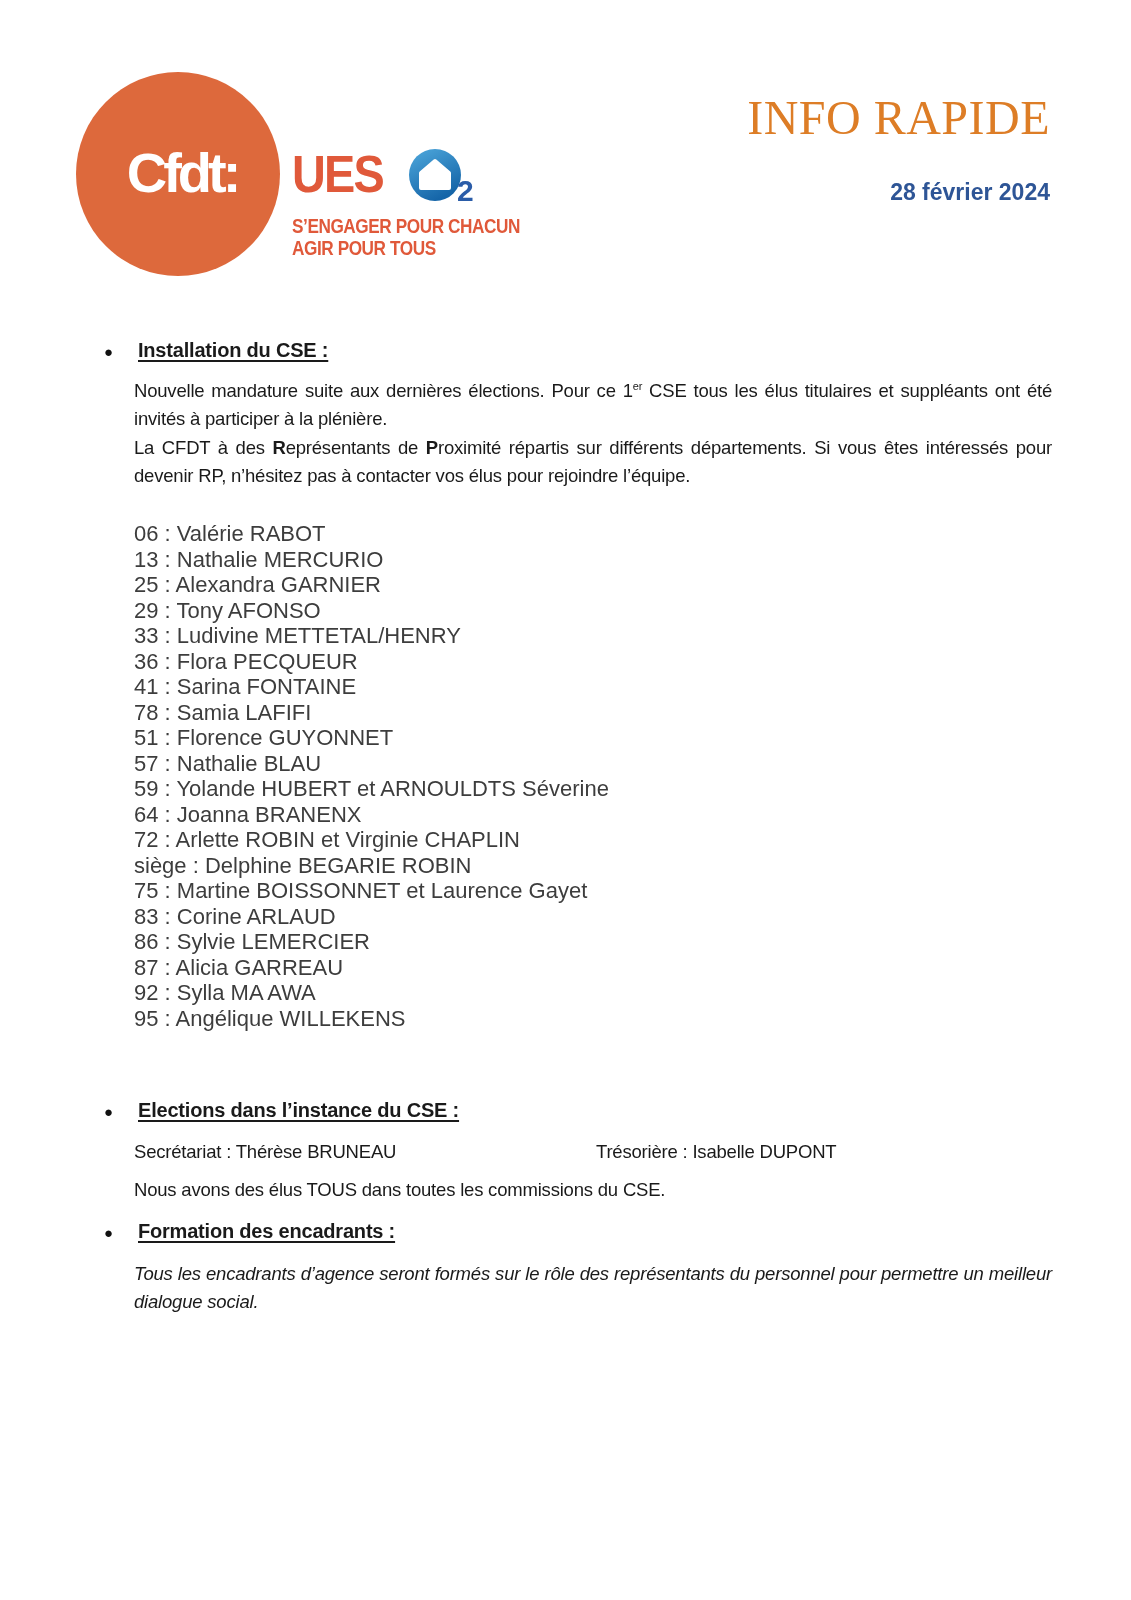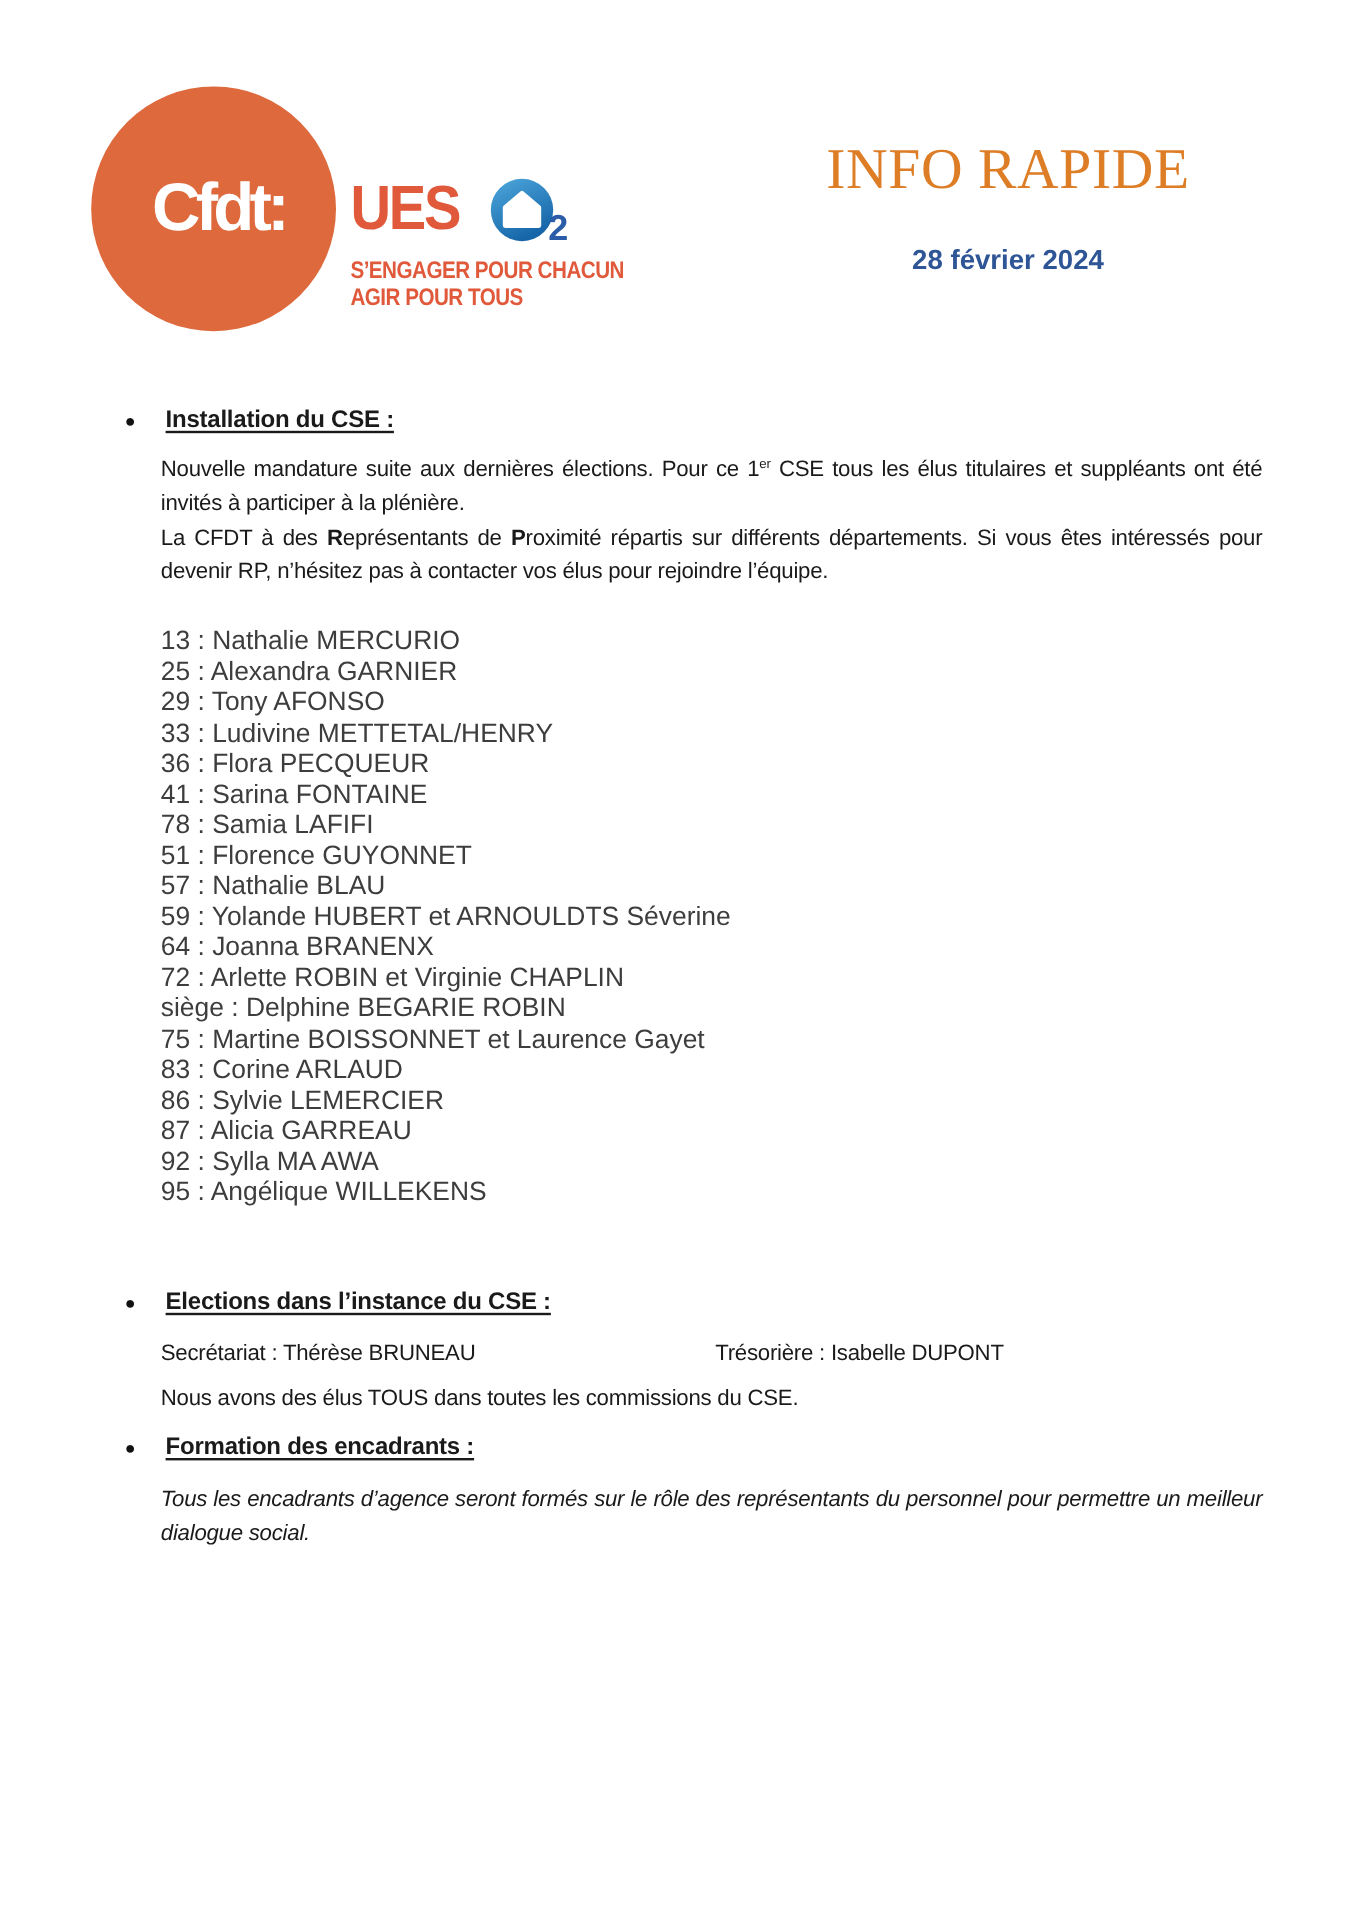--- a/index.html
+++ b/index.html
@@ -39,21 +39,21 @@
     margin-left:-8px; margin-bottom:-4px;
   }
   .tagline {
     margin-top:8px; color:#E0593A; font-weight:bold;
     font-size:20px; line-height:21.5px; letter-spacing:-0.5px;
     transform:scaleX(0.86); transform-origin:left;
     white-space:nowrap;
   }
 
   
-  .title-block { position:absolute; left:630px; top:114px; width:420px; text-align:center; }
+  .title-block { position:absolute; left:630px; top:90px; width:420px; text-align:right; }
   .doc-title {
     font-family:"Liberation Serif", serif;
     font-size:48px; color:#DD7D26; letter-spacing:0.5px;
   }
   .doc-date { margin-top:34px; font-size:23px; font-weight:bold; color:#2E5596; }
 
   
   .body { position:absolute; left:134px; top:330px; width:918px; font-size:18.5px; letter-spacing:-0.2px; }
 
   .section-head { display:flex; align-items:baseline; margin-left:-32px; }
@@ -128,20 +128,21 @@
     <div class="section-head head-1">
       <span class="bullet">●</span>
       <span class="head-text"> Installation du CSE :</span>
     </div>
 
     <div class="para para-1"><span>Nouvelle mandature suite aux dernières élections. Pour ce 1</span><sup>er</sup><span> CSE tous les élus titulaires et suppléants ont été invités à participer à la plénière.</span></div>
 
     <div class="para para-2"><span>La CFDT à des </span><span class="bold-letter">R</span><span>eprésentants de </span><span class="bold-letter">P</span><span>roximité répartis sur différents départements. Si vous êtes intéressés pour devenir RP, n’hésitez pas à contacter vos élus pour rejoindre l’équipe.</span></div>
 
     <div class="rp-list">
+        <div class="rp-item">06 : Valérie RABOT</div>
         <div class="rp-item">13 : Nathalie MERCURIO</div>
         <div class="rp-item">25 : Alexandra GARNIER</div>
         <div class="rp-item">29 : Tony AFONSO</div>
         <div class="rp-item">33 : Ludivine METTETAL/HENRY</div>
         <div class="rp-item">36 : Flora PECQUEUR</div>
         <div class="rp-item">41 : Sarina FONTAINE</div>
         <div class="rp-item">78 : Samia LAFIFI</div>
         <div class="rp-item">51 : Florence GUYONNET</div>
         <div class="rp-item">57 : Nathalie BLAU</div>
         <div class="rp-item">59 : Yolande HUBERT et ARNOULDTS Séverine</div>

